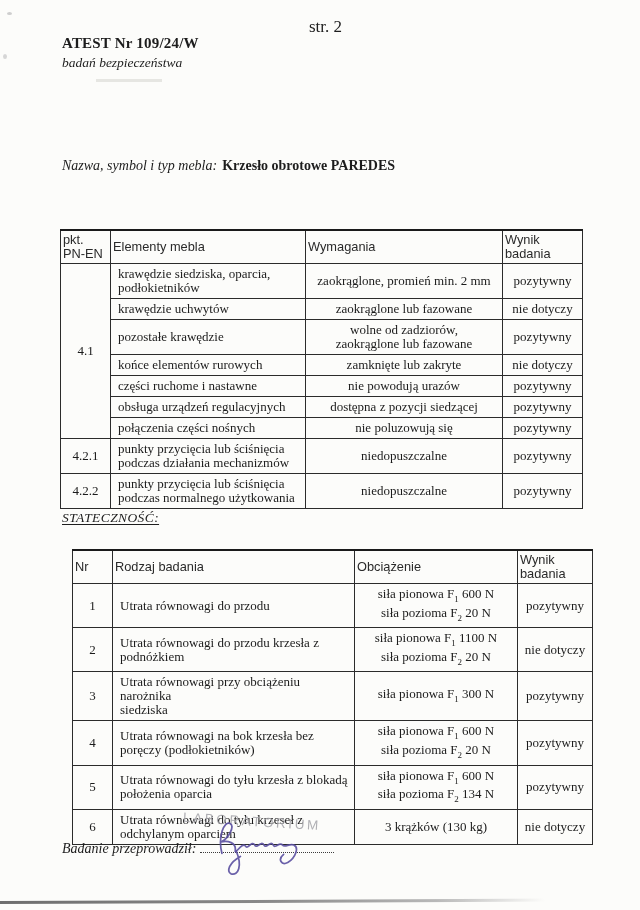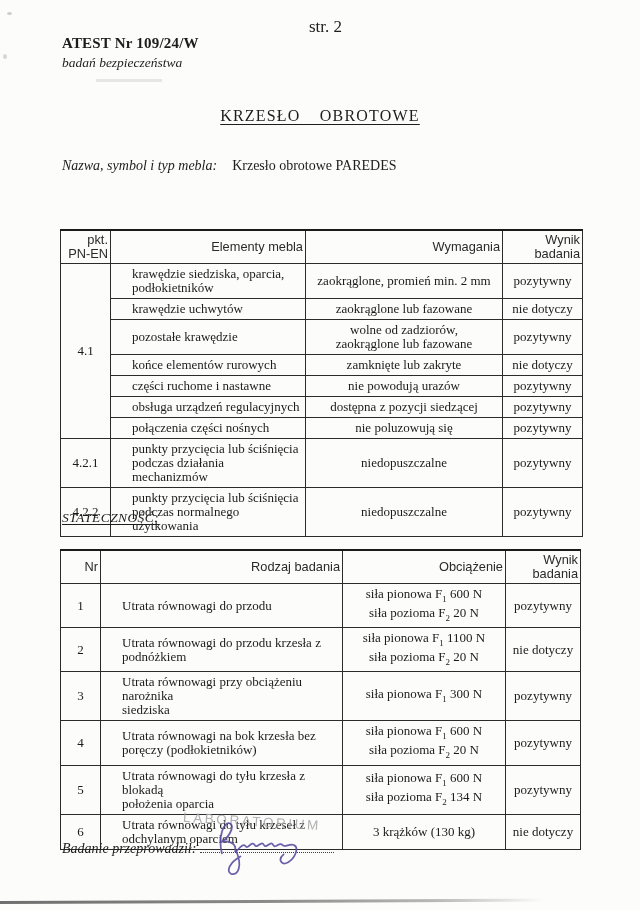--- a/index.html
+++ b/index.html
@@ -19,48 +19,48 @@
   .atest-sub{font-style:italic;font-size:13.5px;}
 
   .doc-title{
     position:absolute;left:0;top:107px;width:100%;text-align:center;
     font-size:16px;letter-spacing:1.2px;word-spacing:14px;
     text-decoration:underline;text-underline-offset:3px;
   }
 
   .product-line{position:absolute;left:62px;top:158px;font-size:14px;}
   .product-label{font-style:italic;}
-  .product-value{font-weight:normal;margin-left:15px;}
+  .product-value{font-weight:bold;margin-left:5px;}
 
   .section-heading{
     position:absolute;left:62px;font-size:13.5px;letter-spacing:.4px;
     text-decoration:underline;text-underline-offset:2px;
   }
   #heading-safety{top:205px;}
   #heading-stability{top:510px;font-style:italic;}
 
   
   table{
     position:absolute;left:60px;border-collapse:collapse;table-layout:fixed;
     font-size:13px;color:#1b1b1b;
   }
   #safety-table{top:229px;width:522px;}
-  #stability-table{top:549px;width:520px;}
+  #stability-table{top:549px;width:520px;margin-left:12px;}
   th,td{
     border:1px solid var(--border,#2b2b2b);
     white-space:pre-line;line-height:14px;vertical-align:middle;
   }
   table{border:1.6px solid var(--border,#2b2b2b);border-top:2.6px solid #1a1a1a;}
   th{
     font-family:"Liberation Sans", sans-serif;font-weight:normal;
-    text-align:right;padding:2px 2px;font-size:12.8px;color:#2a2a2a;
+    text-align:left;padding:2px 2px;font-size:12.8px;color:#2a2a2a;
   }
   td{padding:3px 4px;}
   .c-pkt,.c-nr{text-align:center;}
-  .c-element,.c-test{text-align:left;padding-left:21px;}
+  .c-element,.c-test{text-align:left;padding-left:7px;}
   .c-requirement,.c-load,.c-result{text-align:center;}
   td sub{font-size:9px;}
 
   
   .footer-line{position:absolute;left:62px;top:840px;font-size:14px;}
   .footer-label{font-style:italic;}
   .dotted{
     display:inline-block;width:134px;height:12px;margin-left:4px;
     border-bottom:1.6px dotted #3c3c3c;
   }
@@ -94,21 +94,20 @@
   <span class="speck speck-2"></span>
   <span class="smudge"></span>
 
   <div class="page-number">str. 2</div>
 
   <div class="atest-block">
     <div class="atest-title">ATEST Nr 109/24/W</div>
     <div class="atest-sub">badań bezpieczeństwa</div>
   </div>
 
-  <div class="doc-title">KRZESŁO OBROTOWE</div>
 
   <div class="product-line">
     <span class="product-label">Nazwa, symbol i typ mebla:</span><span class="product-value">Krzesło obrotowe PAREDES</span>
   </div>
 
 
   <table id="safety-table">
       <colgroup>
         <col style="width: 50px;">
         <col style="width: 195px;">

